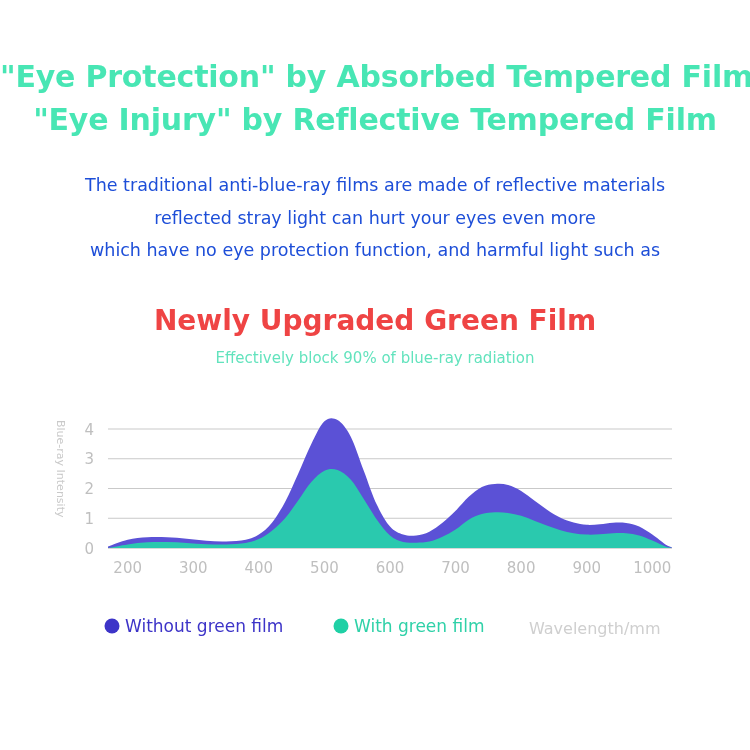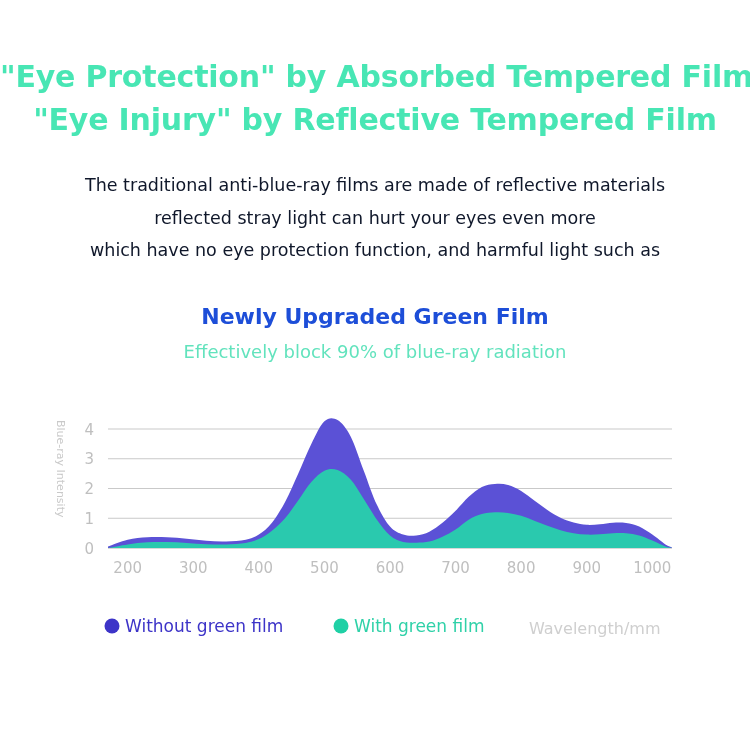--- a/index.html
+++ b/index.html
@@ -25,41 +25,41 @@
     color:#48e6b4;
     line-height:1.42;
     white-space:nowrap;
   }
 
   
   .intro{
     margin:28px auto 0 auto;
     width:600px;
     text-align:center;
-    color:#0f172a;
+    color:#1d4ed8;
     font-size:17.5px;
     line-height:1.85;
     font-family:"DejaVu Sans", sans-serif;
   }
   .intro p{margin:0;}
 
   
   .subhead{
     margin-top:34px;
     text-align:center;
   }
   .subhead-title{
     font-weight:bold;
-    font-size:22px;
-    color:#1d4ed8;
+    font-size:28px;
+    color:#ef4444;
     line-height:1.5;
   }
   .subhead-sub{
     margin-top:5px;
-    font-size:18px;
+    font-size:15px;
     color:#62e3bd;
     line-height:1.5;
   }
 
   
   .chart-wrap{
     position:absolute;
     left:0; top:400px;
     width:750px; height:265px;
   }

